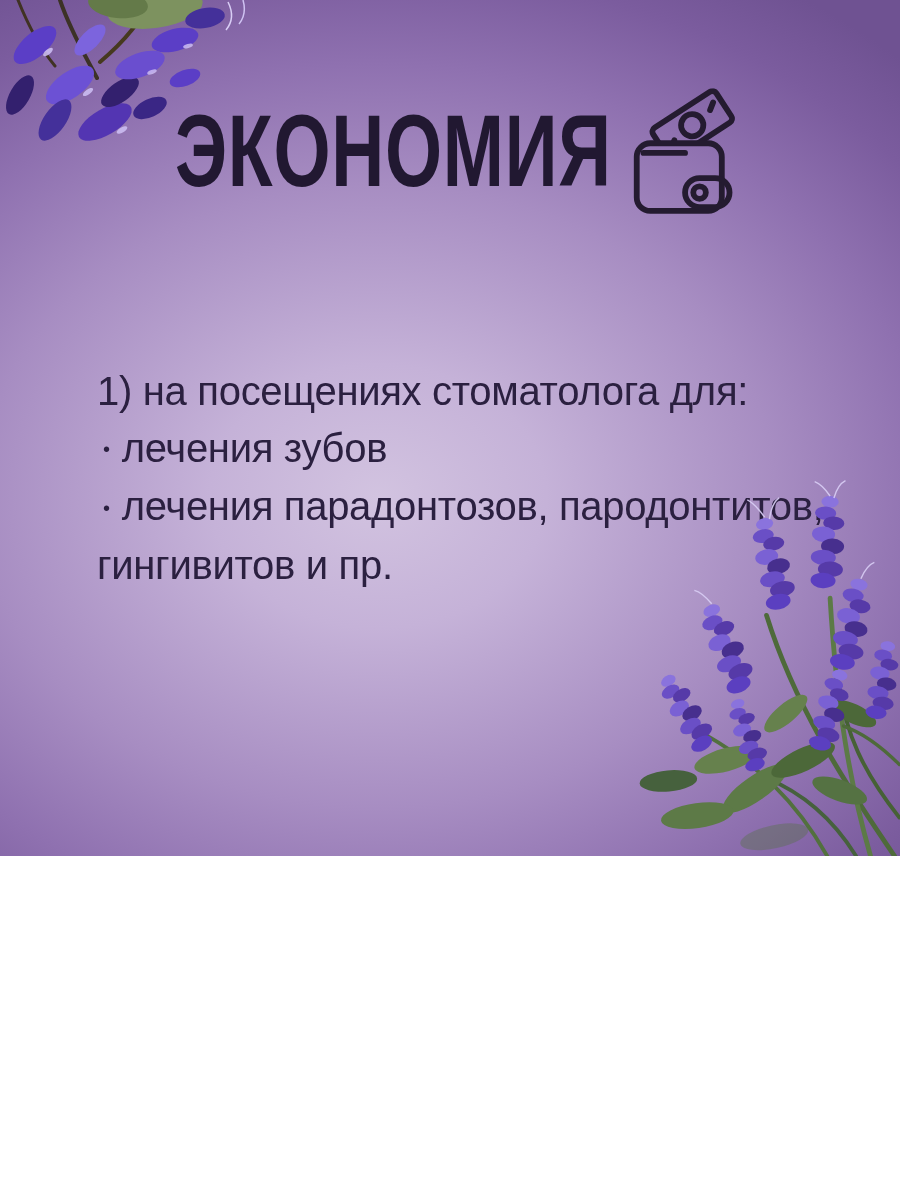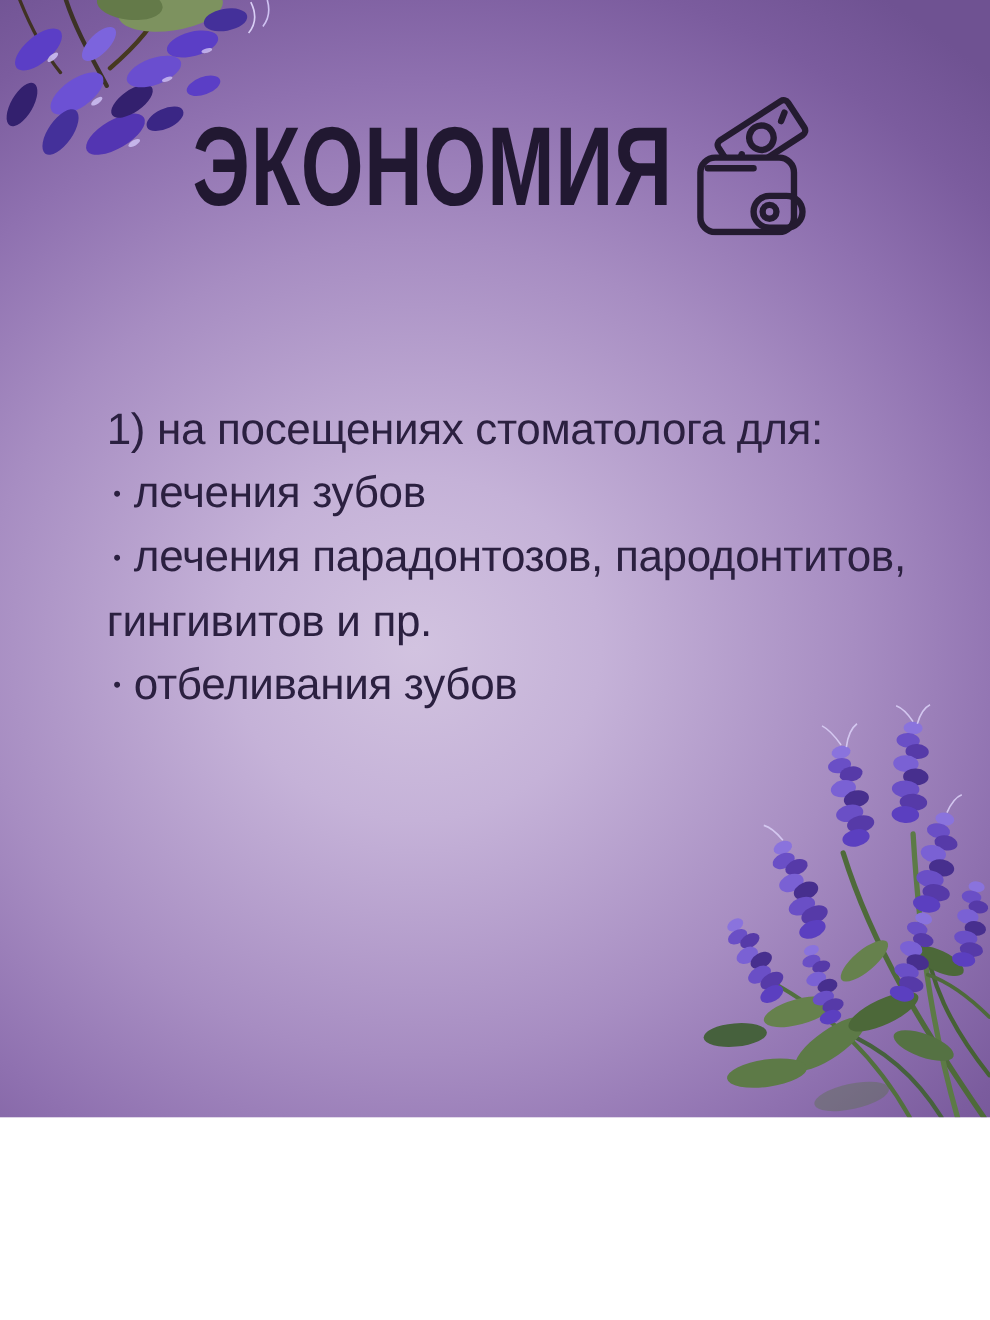--- a/index.html
+++ b/index.html
@@ -1,21 +1,21 @@
 <!DOCTYPE html>
 <html><head>
 <meta charset="utf-8">
 <style>
   html, body { margin: 0; padding: 0; }
   body { font-family: "Liberation Sans", sans-serif; }
 
   .poster {
     position: relative;
     width: 900px;
-    height: 1016px;
+    height: 856px;
     overflow: hidden;
     background:
       radial-gradient(85% 70% at 42% 58%,
         #d2c3e0 0%,
         #c5b2d8 22%,
         #a78dc2 52%,
         #8f71b0 72%,
         #7b5c9e 88%,
         #6f5292 100%);
   }
@@ -125,21 +125,20 @@
         <circle cx="73" cy="108" r="6.5"></circle>
       </g>
     </svg>
   </header>
 
   <main class="content">
     <p>1) на посещениях стоматолога для:</p>
     <ul>
       <li><span class="dot">•</span><span>лечения зубов</span></li>
       <li><span class="dot">•</span><span>лечения парадонтозов, пародонтитов, гингивитов и пр.</span></li>
-      <li><span class="dot">•</span><span>отбеливания зубов</span></li>
     </ul>
   </main>
 
   <svg class="flowers-br" width="290" height="385" viewBox="0 0 300 400" aria-hidden="true">
     <defs>
       <g id="sp">
         <ellipse cx="0" cy="0" rx="9" ry="6" fill="#8a73dd"></ellipse>
         <ellipse cx="-4" cy="12" rx="11" ry="7" fill="#6a4fc6"></ellipse>
         <ellipse cx="5" cy="22" rx="11" ry="7" fill="#563aa8"></ellipse>
         <ellipse cx="-5" cy="34" rx="12" ry="8" fill="#7a61d4"></ellipse>

